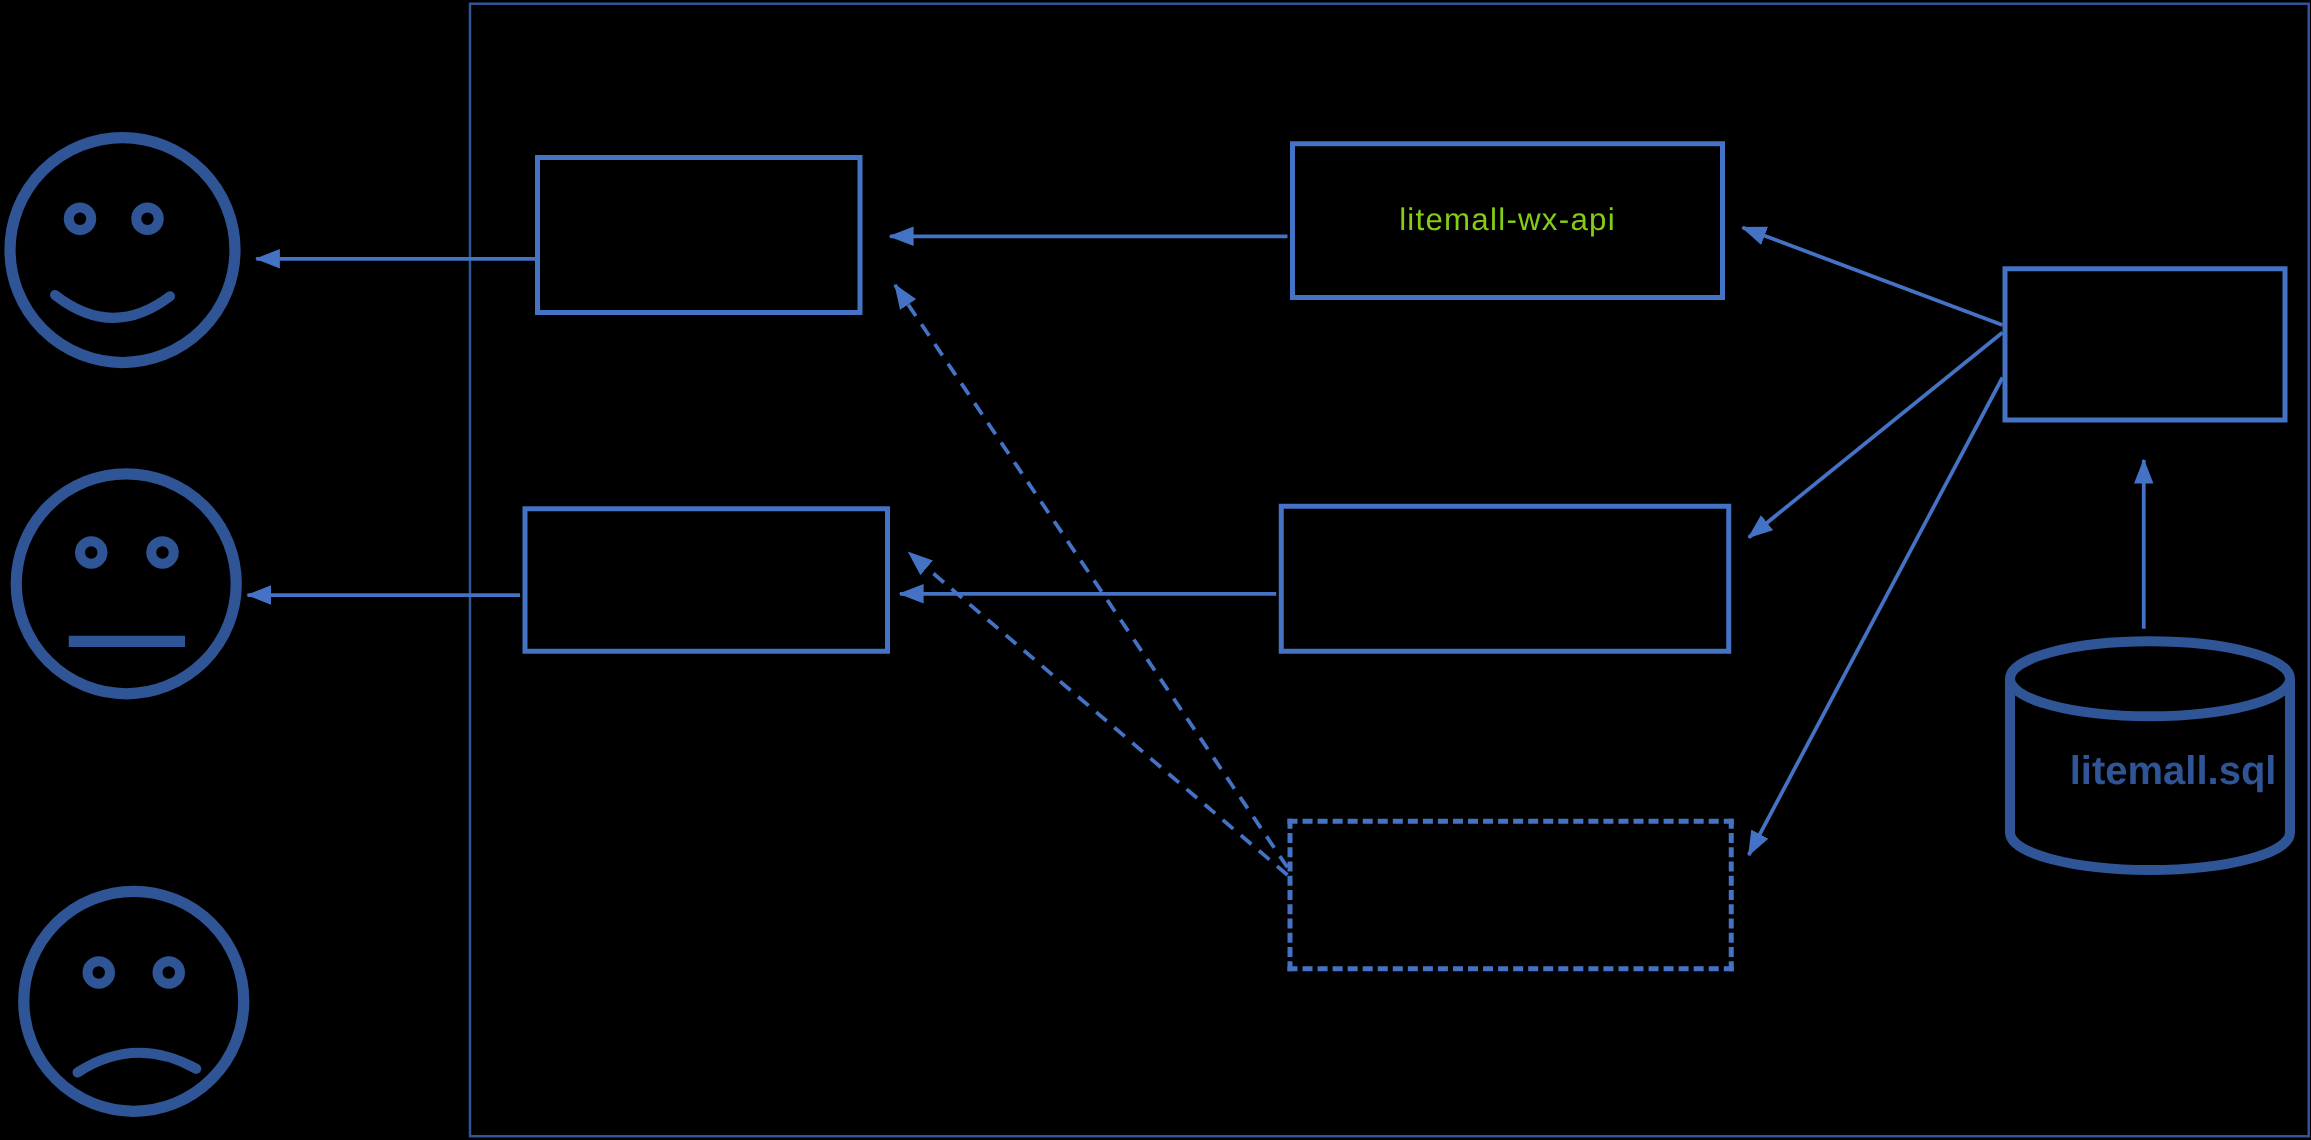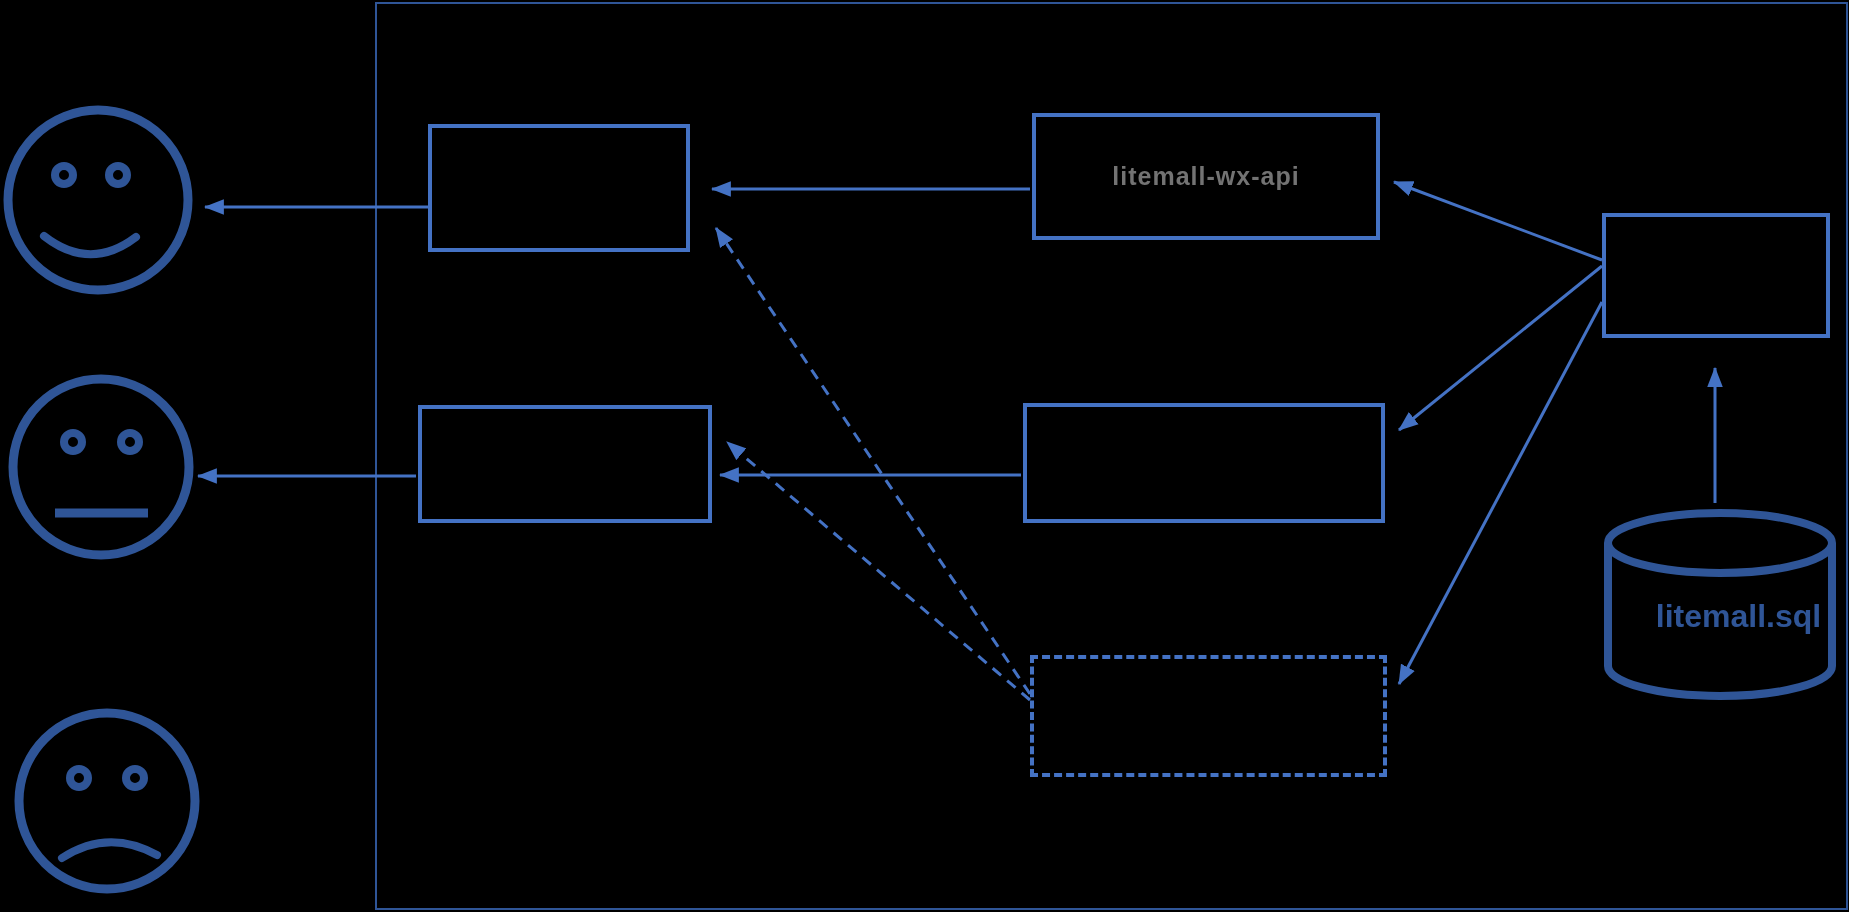--- a/index.html
+++ b/index.html
@@ -15,21 +15,21 @@
   }
   .dbox{position:absolute;border:4px solid #4472c4;background:transparent;z-index:2;
         display:flex;align-items:center;justify-content:center;}
   .box-top-left   {left:428px; top:124px; width:254px; height:120px;}
   .box-wx-api     {left:1032px;top:113px; width:340px; height:119px;}
   .box-right      {left:1602px;top:213px; width:220px; height:117px;}
   .box-row2-left  {left:418px; top:405px; width:286px; height:110px;}
   .box-row2-mid   {left:1023px;top:403px; width:354px; height:112px;}
   .box-dashed     {left:1030px;top:655px; width:349px; height:114px;border-style:dashed;}
   .wx-api-label{
-    color:#737373;font-size:25px;letter-spacing:1px;font-weight:700;
+    color:#84cc16;font-size:25px;letter-spacing:1px;font-weight:400;
     white-space:nowrap;
   }
   .db-label{
     position:absolute;left:1605px;top:598px;width:267px;z-index:3;
     text-align:center;color:#2f5597;font-size:32px;font-weight:bold;
     white-space:nowrap;
   }
 </style>
 </head>
 <body>

